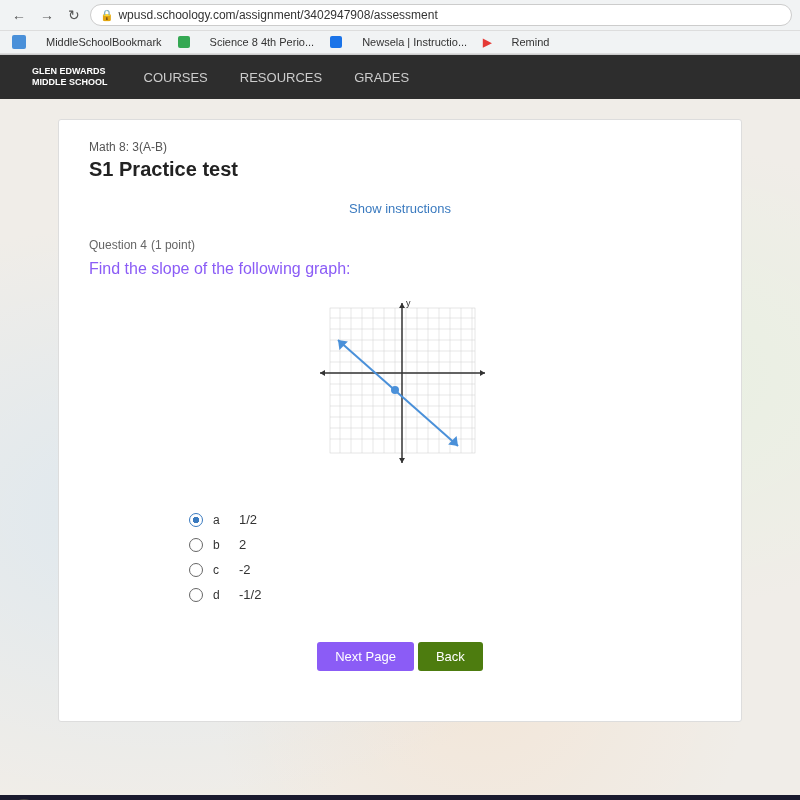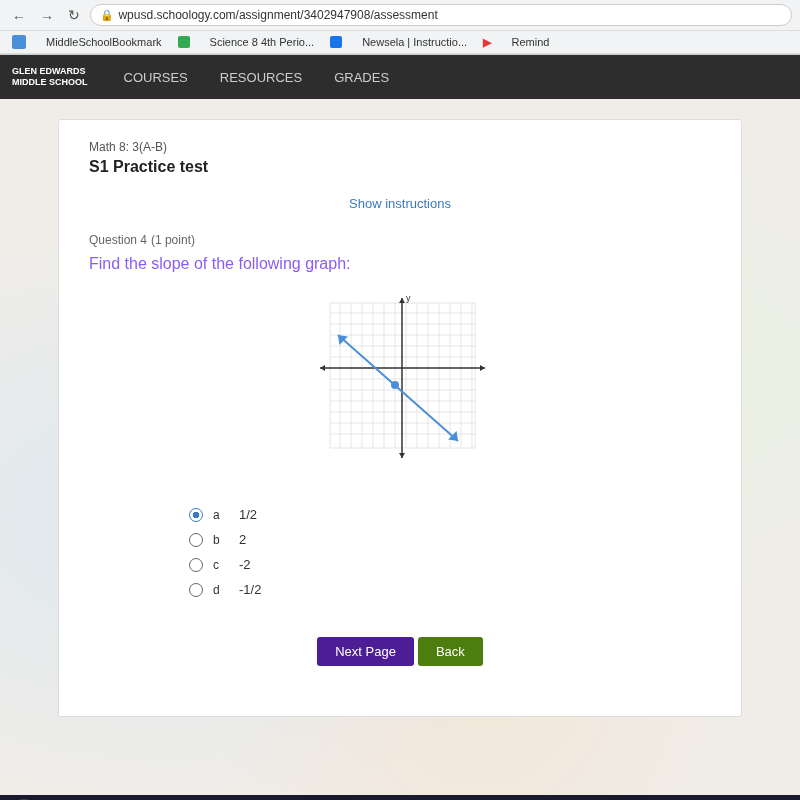--- a/index.html
+++ b/index.html
@@ -81,20 +81,21 @@
     }
     .school-logo {
       display: flex;
       flex-direction: column;
       color: white;
       font-size: 9px;
       font-weight: bold;
       margin-right: 20px;
       line-height: 1.2;
       text-transform: uppercase;
+      margin-left: 20px;
     }
     .nav-link {
       color: #ccc;
       text-decoration: none;
       padding: 12px 16px;
       font-size: 13px;
       font-weight: 400;
       cursor: pointer;
       height: 52px;
       display: flex;
@@ -118,21 +119,21 @@
       padding: 20px 30px 30px 30px;
       border: 1px solid #ddd;
       border-radius: 3px;
     }
     .course-title {
       font-size: 12px;
       color: #555;
       margin-bottom: 4px;
     }
     .page-title {
-      font-size: 16px;
+      font-size: 20px;
       font-weight: bold;
       color: #222;
       margin-bottom: 20px;
     }
     .show-instructions {
       text-align: center;
       color: #3a7abf;
       font-size: 13px;
       margin-bottom: 20px;
       cursor: pointer;
@@ -201,21 +202,21 @@
     }
 
     
     .bottom-nav {
       display: flex;
       justify-content: center;
       gap: 4px;
       padding: 10px 0 20px;
     }
     .btn-next {
-      background: #4c1d95;
+      background: #8b5cf6;
       color: white;
       border: none;
       padding: 7px 18px;
       font-size: 13px;
       cursor: pointer;
       border-radius: 3px;
     }
     .btn-back {
       background: #4d7c0f;
       color: white;

